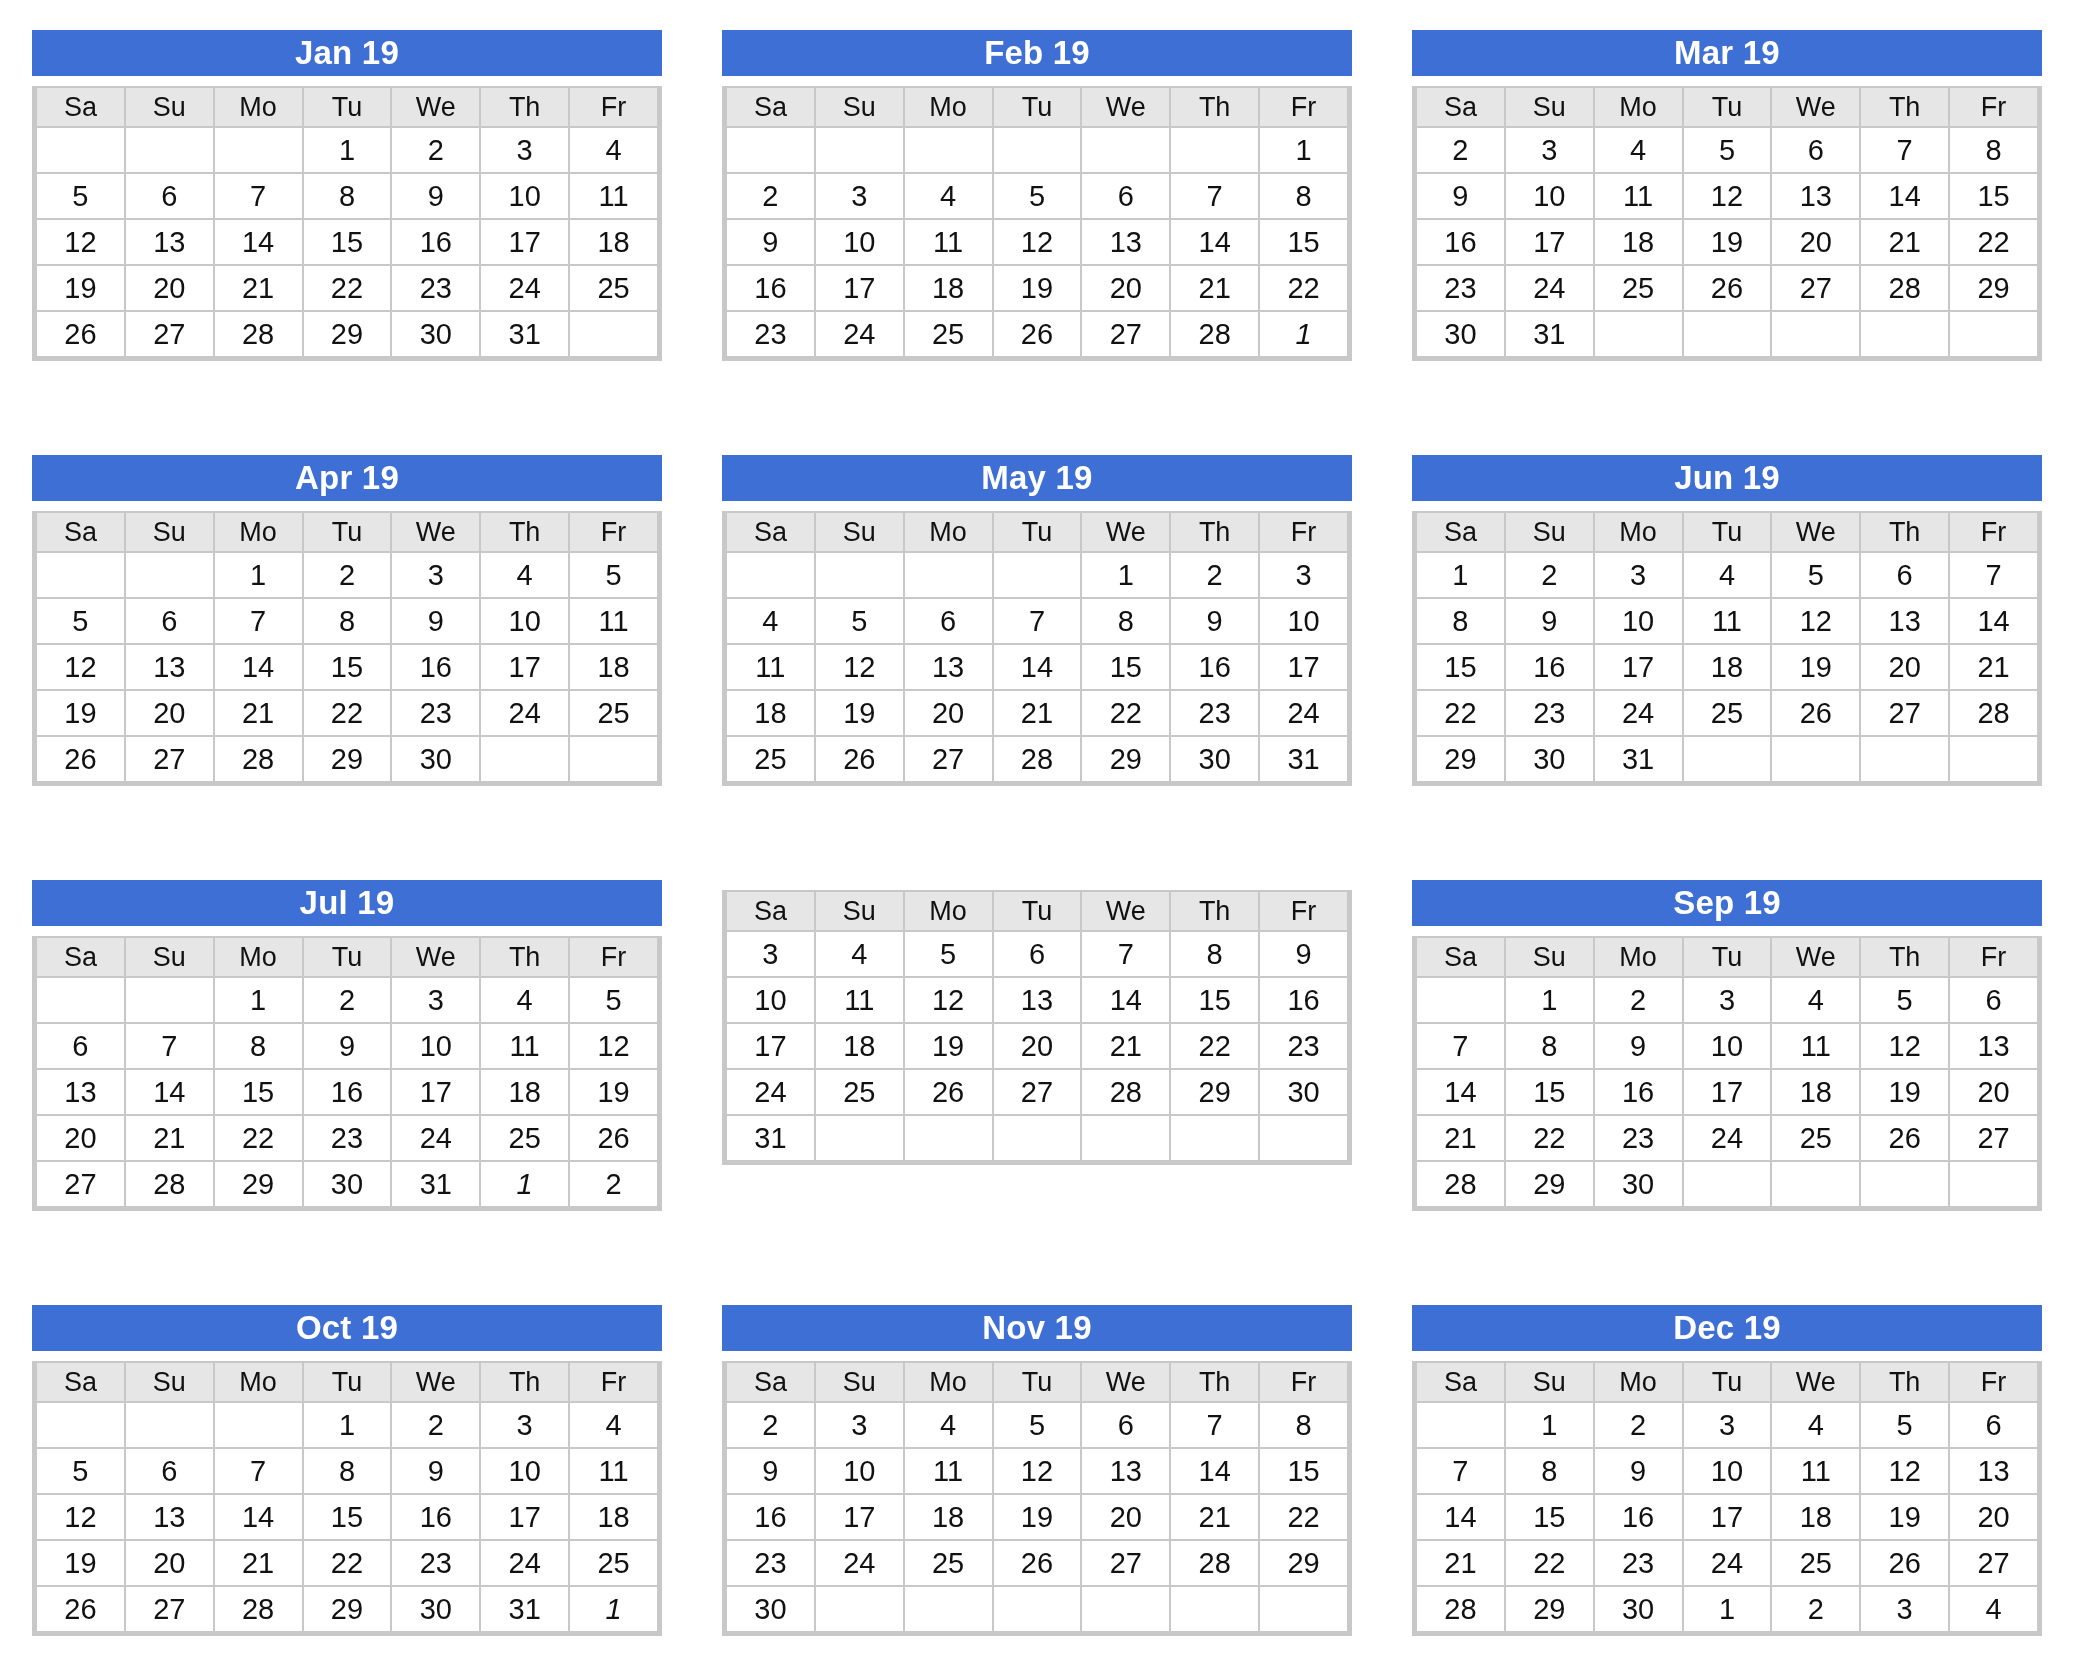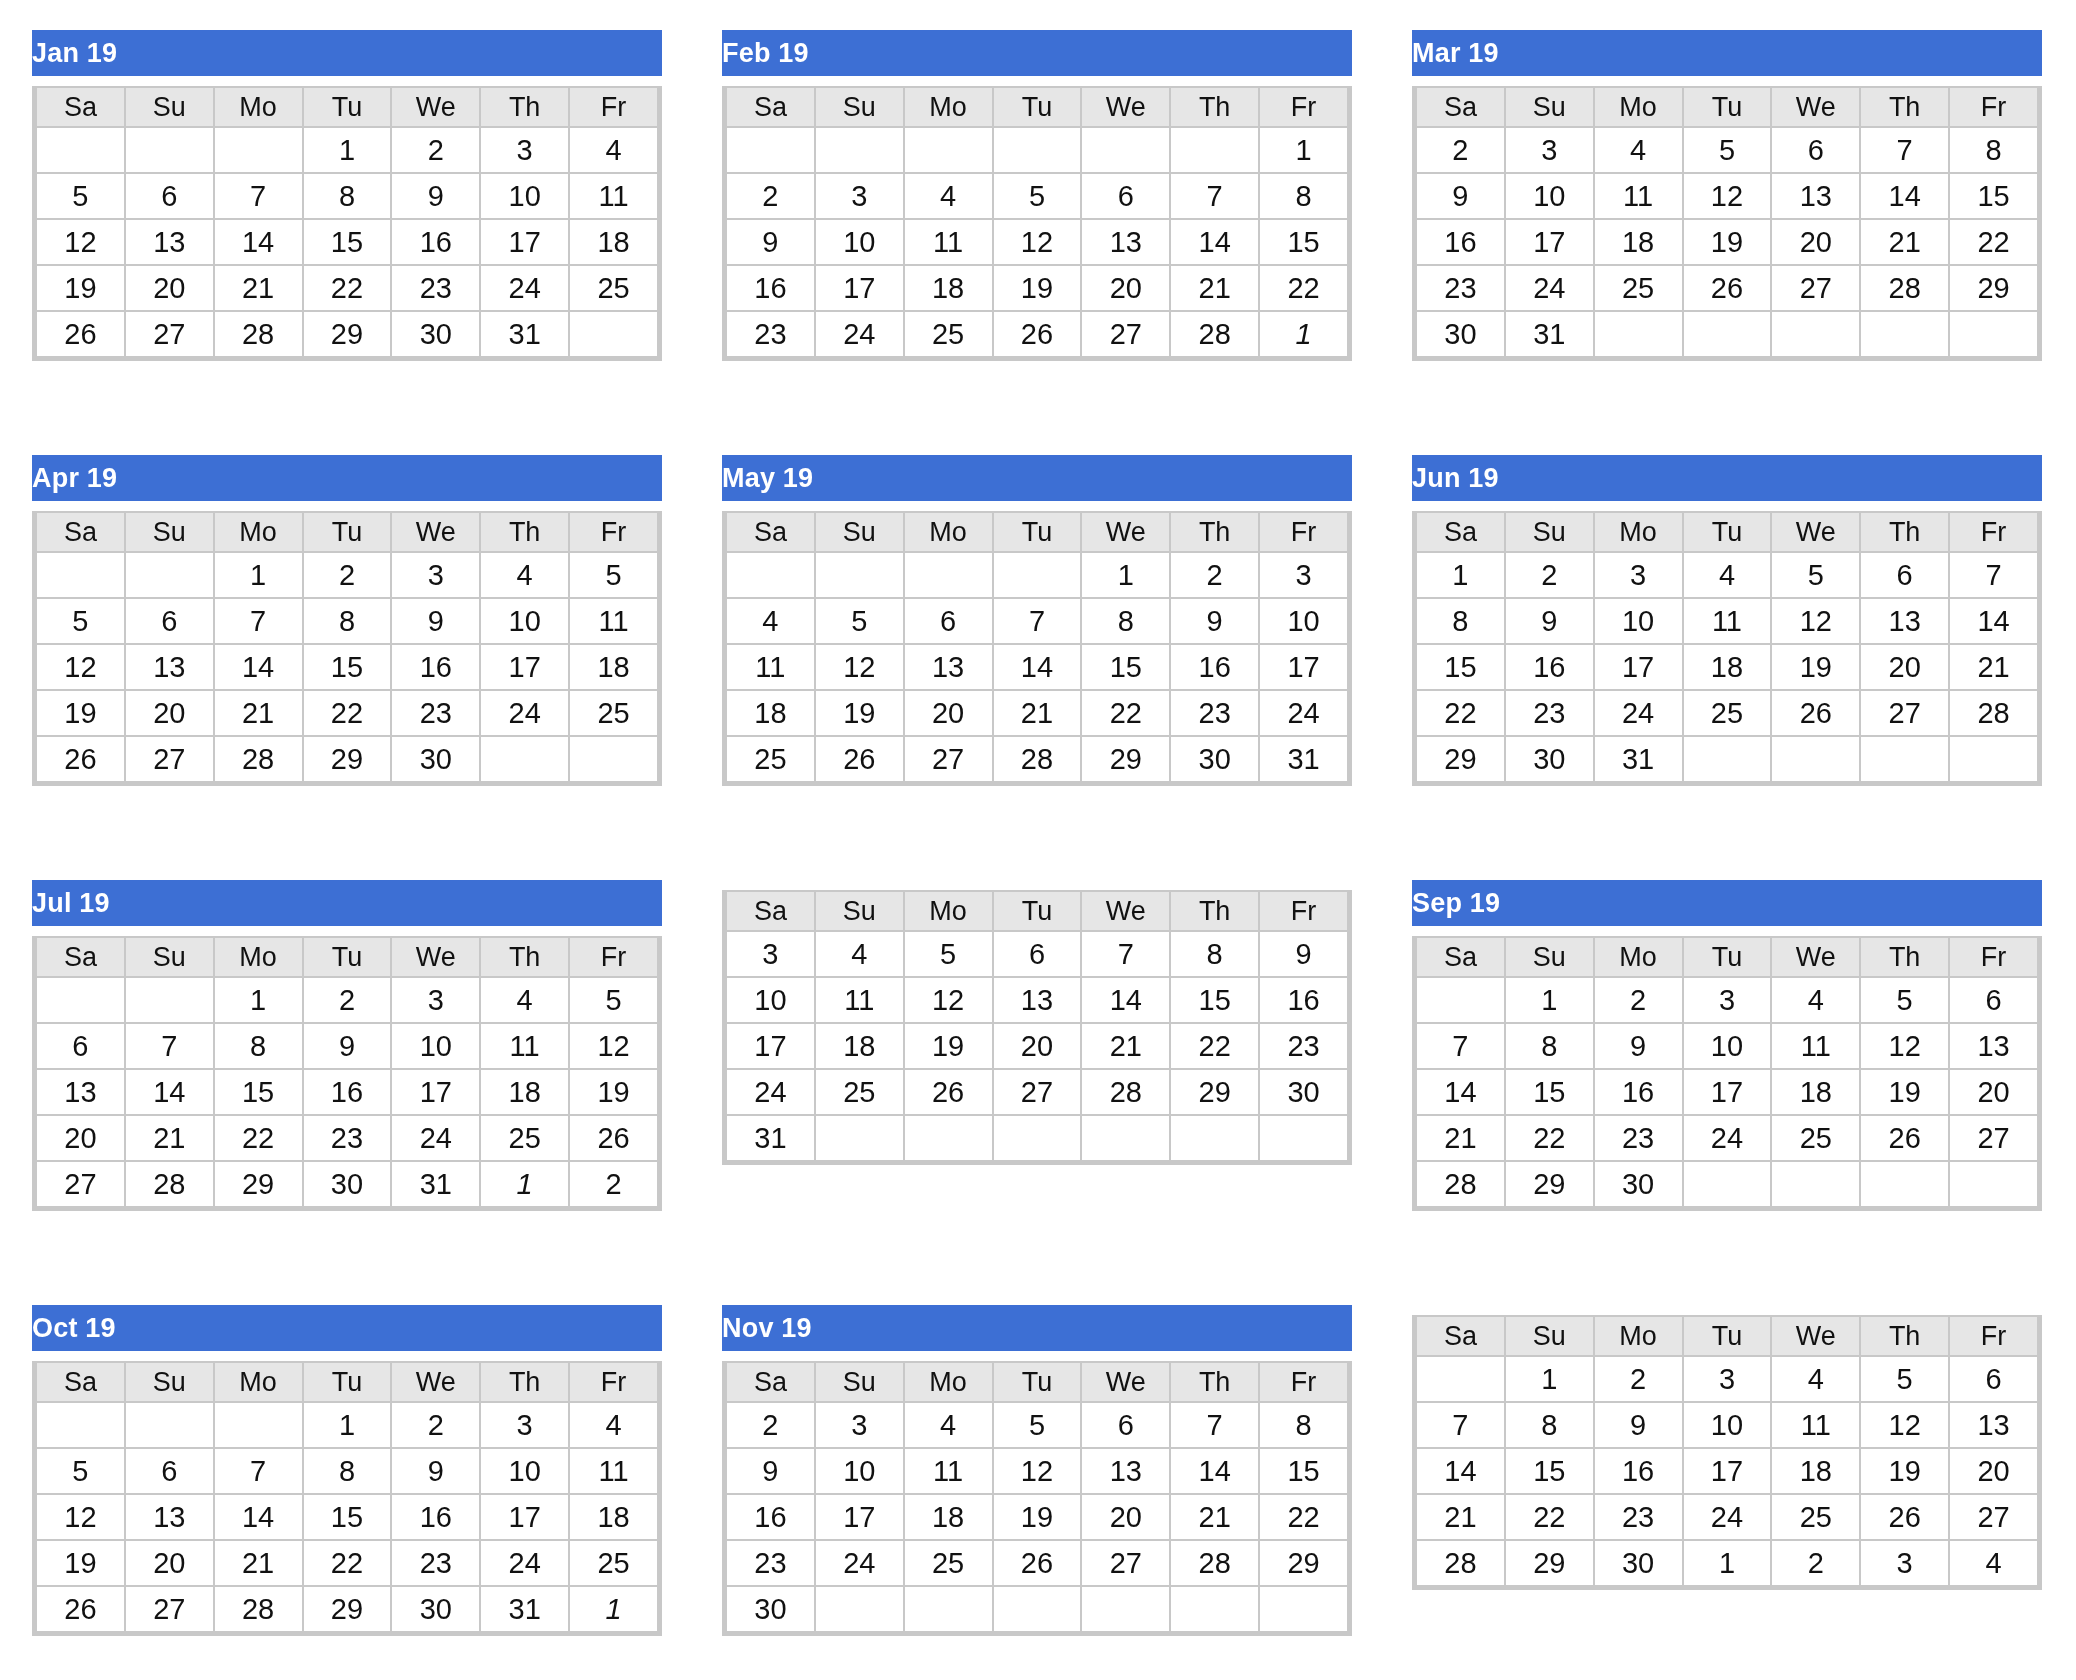--- a/index.html
+++ b/index.html
@@ -31,22 +31,23 @@
   .month-card {
     border: 3px solid #c8c8c8;
     border-top: none;
     background: #c8c8c8;
     box-sizing: border-box;
   }
 
   .month-title {
     background: #3d6fd4;
     color: #ffffff;
-    font-size: 27px;
+    font-size: 33px;
     font-weight: bold;
+    text-align: center;
     line-height: 46px;
     height: 46px;
     letter-spacing: 0.2px;
   }
 
   table.cal {
     border-collapse: separate;
     border-spacing: 2px;
     width: 100%;
     table-layout: fixed;
@@ -798,20 +799,21 @@
               <td class="c-none"></td>
               <td class="c-none"></td>
               <td class="c-none"></td>
               <td class="c-none"></td>
             </tr>
           </tbody>
         </table>
       </div>
     </div>
     <div class="month">
+      <div class="month-title">Dec 19</div>
       <div class="month-card">
         <table class="cal">
           <thead>
             <tr>
               <th>Sa</th>
               <th>Su</th>
               <th>Mo</th>
               <th>Tu</th>
               <th>We</th>
               <th>Th</th>

